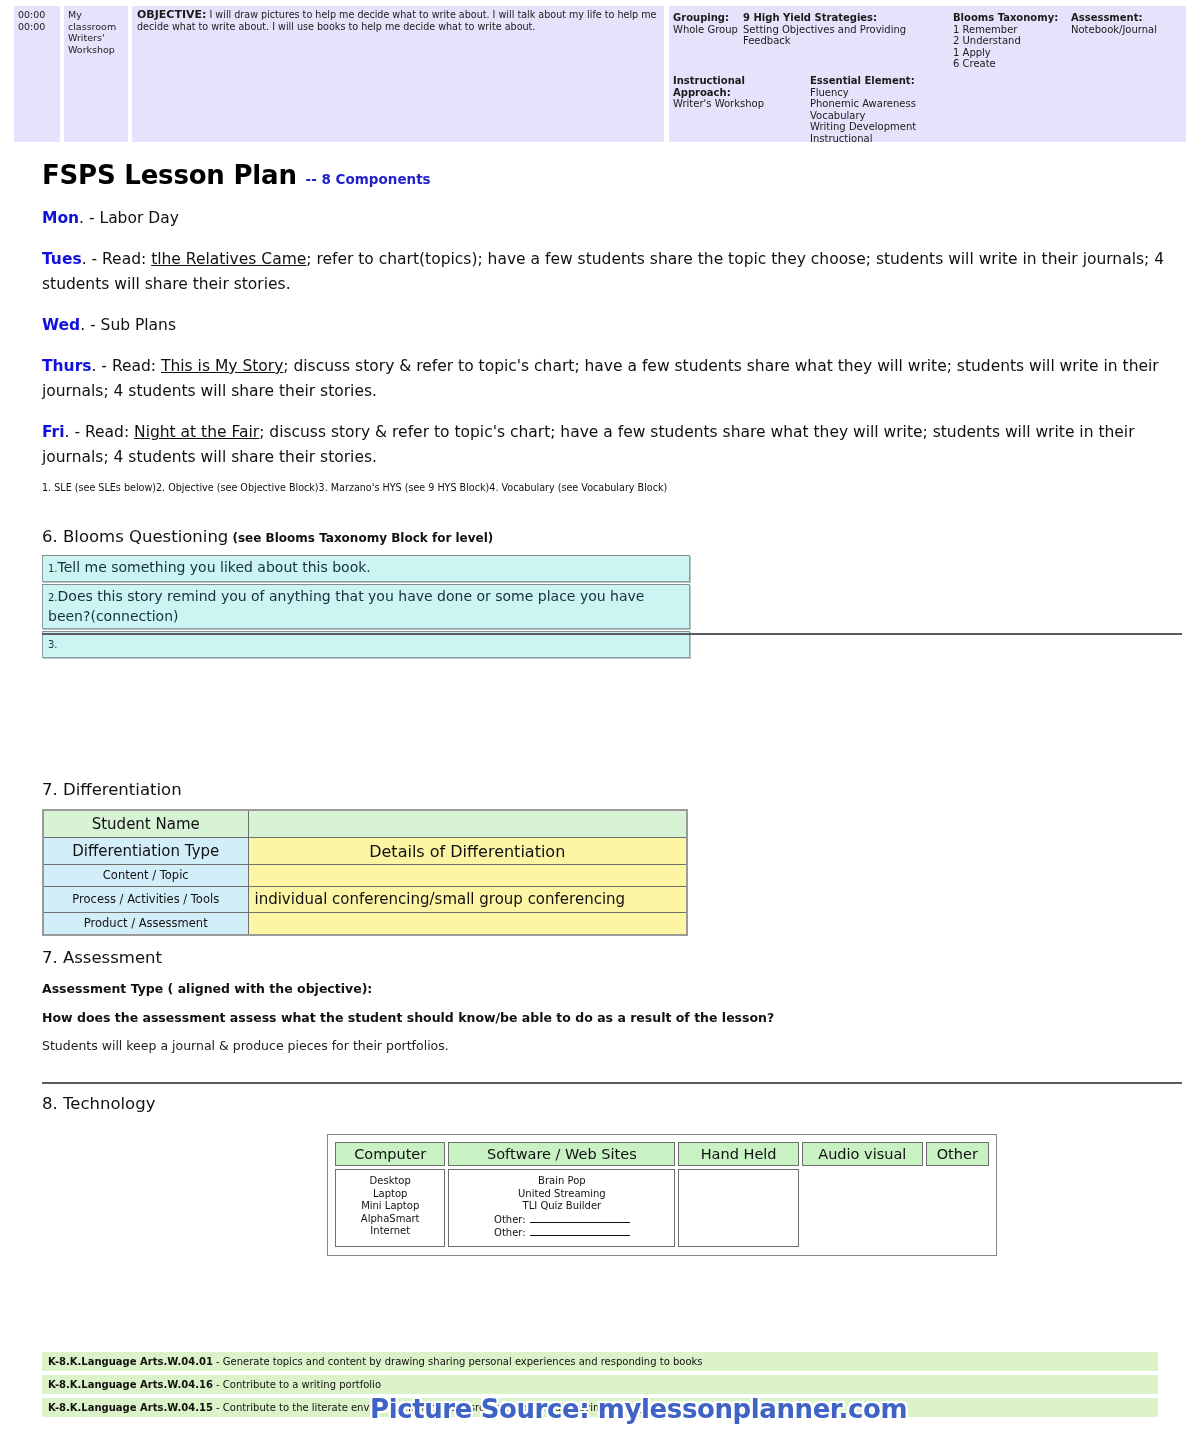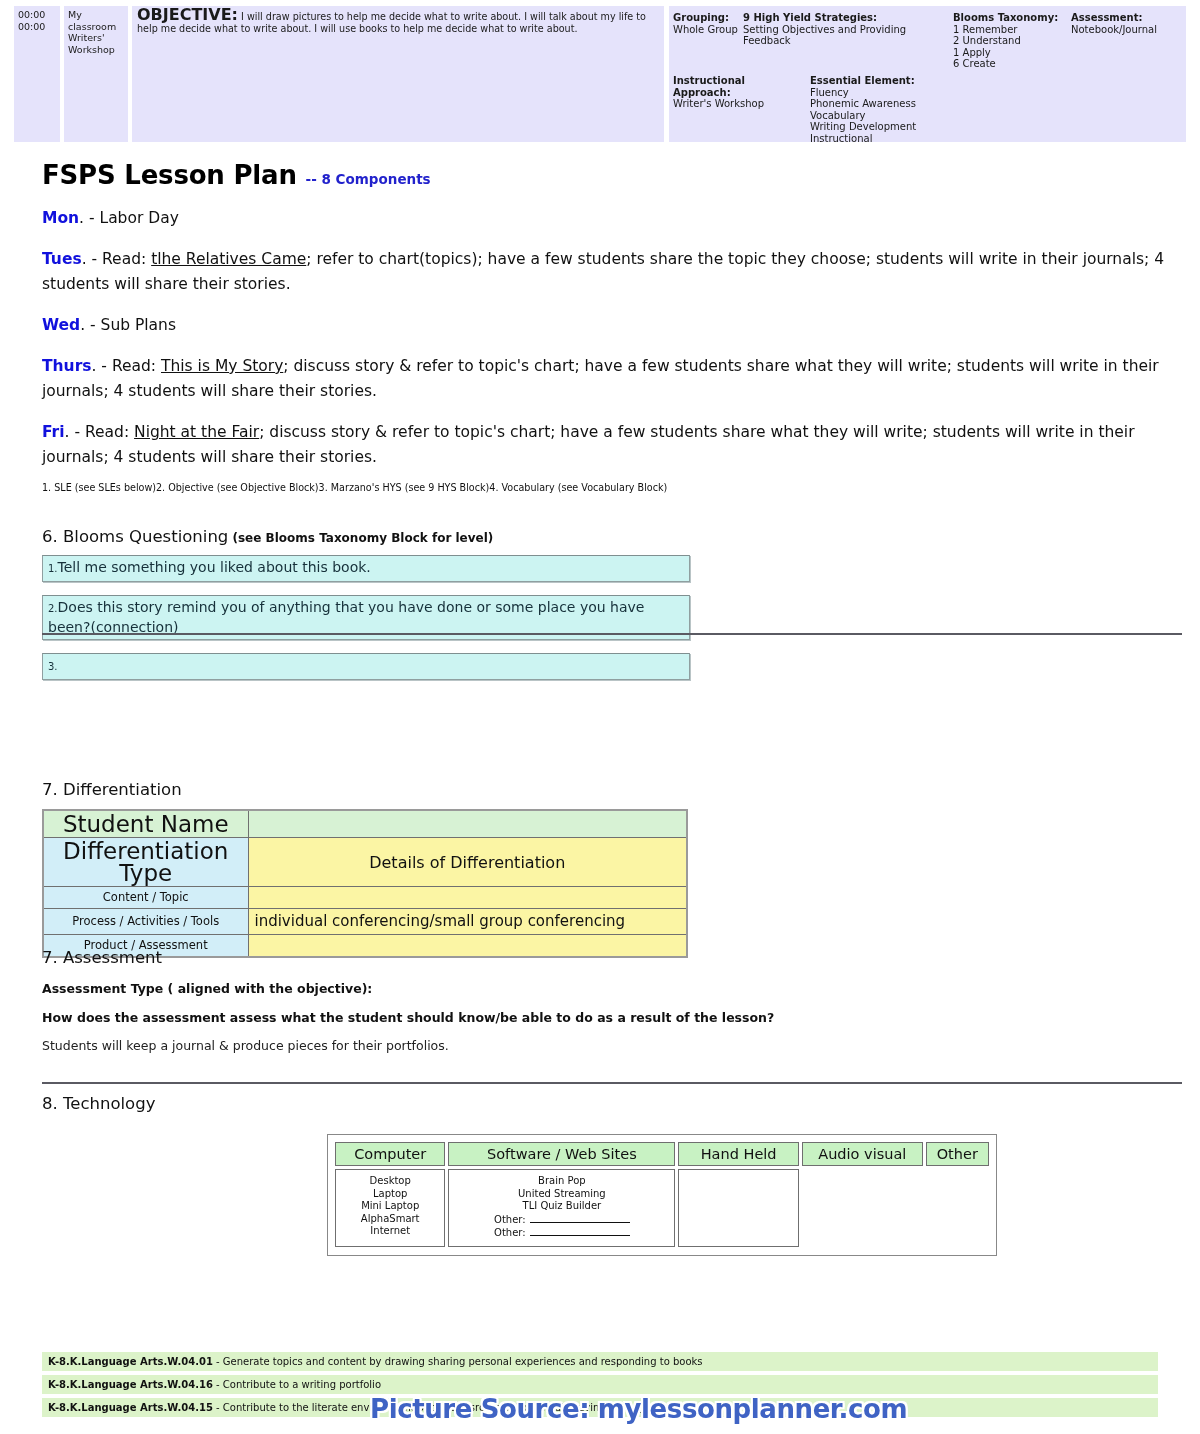--- a/index.html
+++ b/index.html
@@ -17,21 +17,21 @@
   .hdr { position:absolute; left:0; top:0; width:1200px; height:148px; }
   .hdr-cell { position:absolute; top:6px; background:#e5e3fb; height:136px; }
   .hdr-times  { left:14px;  width:46px;  padding:3px 2px 0 4px; }
   .hdr-where  { left:64px;  width:64px;  padding:3px 3px 0 4px; }
   .hdr-obj    { left:132px; width:532px; padding:3px 6px 0 5px; }
   .hdr-right  { left:669px; width:517px; padding:3px 6px 0 4px; }
 
   .tiny { font-size:9.5px; line-height:11.6px; color:#1a1a1a; }
 
   .obj-text { font-size:9.6px; line-height:12px; color:#1a1a1a; }
-  .obj-text .lbl { font-weight:bold; font-size:16px; }
+  .obj-text .lbl { font-weight:bold; font-size:11px; }
 
   .rgrid { position:relative; width:100%; height:100%; }
   .rg { position:absolute; font-size:10px; line-height:11.6px; color:#1a1a1a; }
   .rg .h { font-weight:bold; display:block; }
   .rg .ln { display:block; }
   .rg-group { left:0px;   top:3px;  width:70px; }
   .rg-hys   { left:70px;  top:3px;  width:210px; }
   .rg-bloom { left:280px; top:3px;  width:118px; }
   .rg-assess{ left:398px; top:3px;  width:120px; }
   .rg-instr { left:0px;   top:66px; width:132px; }
@@ -56,39 +56,39 @@
   h2.sec {
     margin:34px 0 0 0; font-size:16.5px; font-weight:normal; color:#111;
   }
   h2.sec .note { font-size:12px; font-weight:bold; }
 
   
   .qbox-wrap { margin-top:9px; width:648px; }
   .qbox {
     background:#ccf4f2; border:1px solid #8f9fa0; border-top-color:#7f8f90;
     box-shadow: 1px 1px 0 #b9c4c6;
-    padding:2px 5px 3px 5px; margin-bottom:13px;
+    padding:2px 5px 3px 5px; margin-bottom:2px;
     font-size:14px; line-height:18px; color:#16303a;
   }
   .qbox .n { font-size:10px; vertical-align:baseline; }
   .qbox.empty { min-height:19px; }
 
   hr.rule { border:none; border-top:2px solid #5a5a62; margin:0; }
   .rule-short { position:absolute; left:42px; width:810px; }
   .rule-full  { position:absolute; left:42px; width:1140px; }
 
   
   .diff { margin-top:10px; border-collapse:collapse; width:646px;
           border:2px solid #9a9a9a; }
   .diff td { border:1px solid #707070; padding:2px 4px; }
   .diff .c-left { width:205px; text-align:center; }
   .diff .g  { background:#d7f2d4; }
   .diff .b  { background:#d2eef8; }
   .diff .y  { background:#fbf5a4; }
-  .diff .big { font-size:23px; line-height:22px; }
+  .diff .big { font-size:15px; line-height:22px; }
   .diff .med { font-size:16px; line-height:21px; }
   .diff .sm  { font-size:11.5px; line-height:17px; }
   .diff .hand { font-size:15px; line-height:21px; text-align:left; padding-left:6px; }
   .diff .rowh { height:22px; }
 
   
   .as-q { margin-top:14px; font-size:12.5px; font-weight:bold; color:#111; }
   .as-a { margin-top:13px; font-size:12.5px; color:#222; }
 
   

